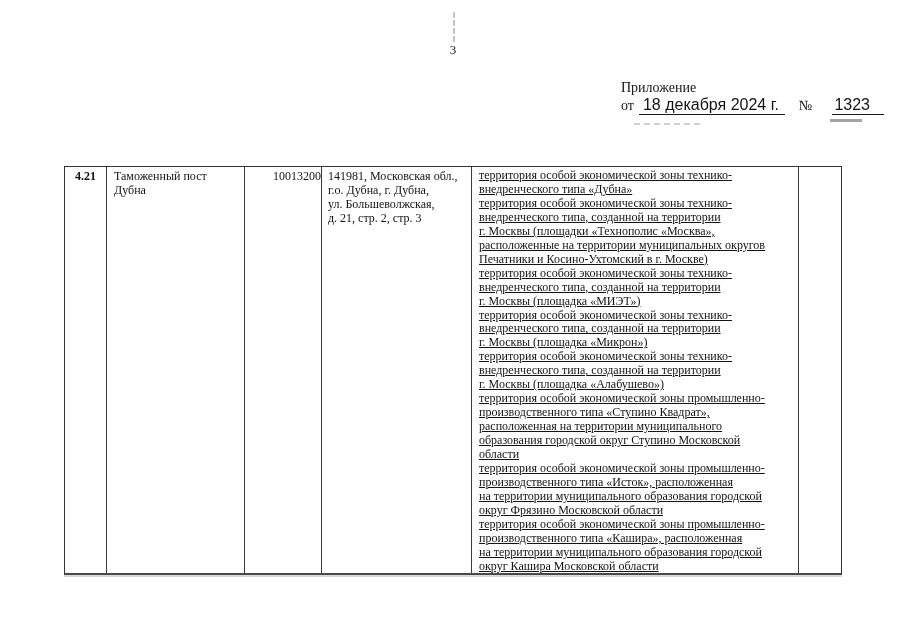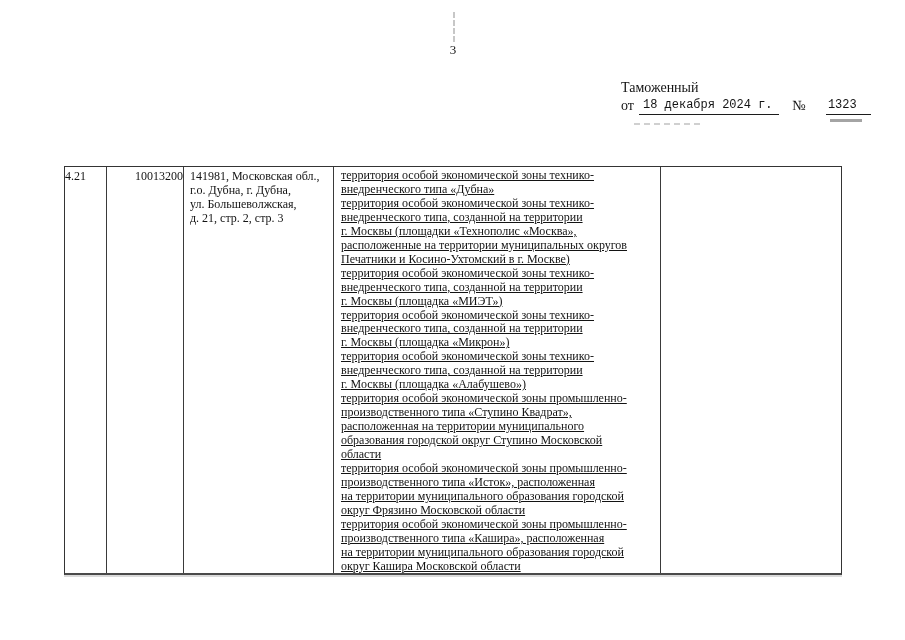--- a/index.html
+++ b/index.html
@@ -31,22 +31,22 @@
   .header-block {
     position: absolute;
     left: 621px; top: 80px;
     font-size: 14px;
     line-height: 16.8px;
     white-space: nowrap;
   }
   .header-line { height: 16.8px; }
   .date-line { display: flex; align-items: flex-end; }
   .typed {
-    font-family: Liberation Mono, monospace;
-    font-size: 12px;
+    font-family: Liberation Sans, sans-serif;
+    font-size: 16px;
     letter-spacing: 0px;
   }
   .u-date {
     display: inline-block;
     margin-left: 5px;
     padding: 0 6px 0 4px;
     border-bottom: 1.5px solid #1c1c1c;
   }
   .num-sign { margin-left: 14px; }
   .u-num {
@@ -83,51 +83,53 @@
     background: #fff;
   }
   .cell {
     font-size: 12px;
     line-height: 13.95px;
     white-space: pre-line;
     border-right: 1px solid #3a3a3a;
     overflow: hidden;
   }
   .cell:last-child { border-right: none; }
-  .c-index   { width: 42px;  padding-top: 3px; }
+  .c-index   { width: 42px;  text-align: center; padding-top: 3px; font-weight: bold; }
   .c-name    { width: 138px; padding: 3px 4px 0 7px; }
   .c-code    { width: 77px;  text-align: right; padding-top: 3px; }
   .c-address { width: 150px; padding: 3px 2px 0 6px; font-family: Liberation Serif, serif; }
   .c-terr    { width: 327px; padding: 2px 2px 0 7px; text-decoration: underline; }
   .c-empty   { width: 42px; }
 </style>
 </head>
 <body>
 
 <div class="page">
 
   <div class="fold-mark"></div>
 
   <div class="page-number">3</div>
 
   <div class="header-block">
-    <div class="header-line">Таможенный</div>
+    <div class="header-line">Приложение</div>
     <div class="date-line">
       <span>от</span>
       <span class="typed u-date">18 декабря 2024 г.</span>
       <span class="num-sign">№</span>
       <span class="typed u-num">1323</span>
     </div>
   </div>
 
   <div class="underline-artifact"></div>
   <div class="date-underline-artifact"></div>
 
   <div class="doc-table">
     <div class="cell c-index">4.21</div>
+    <div class="cell c-name">Таможенный пост
+Дубна</div>
     <div class="cell c-code">10013200</div>
     <div class="cell c-address">141981, Московская обл.,
 г.о. Дубна, г. Дубна,
 ул. Большеволжская,
 д. 21, стр. 2, стр. 3</div>
     <div class="cell c-terr">территория особой экономической зоны технико-
 внедренческого типа «Дубна»
 территория особой экономической зоны технико-
 внедренческого типа, созданной на территории
 г. Москвы (площадки «Технополис «Москва»,

